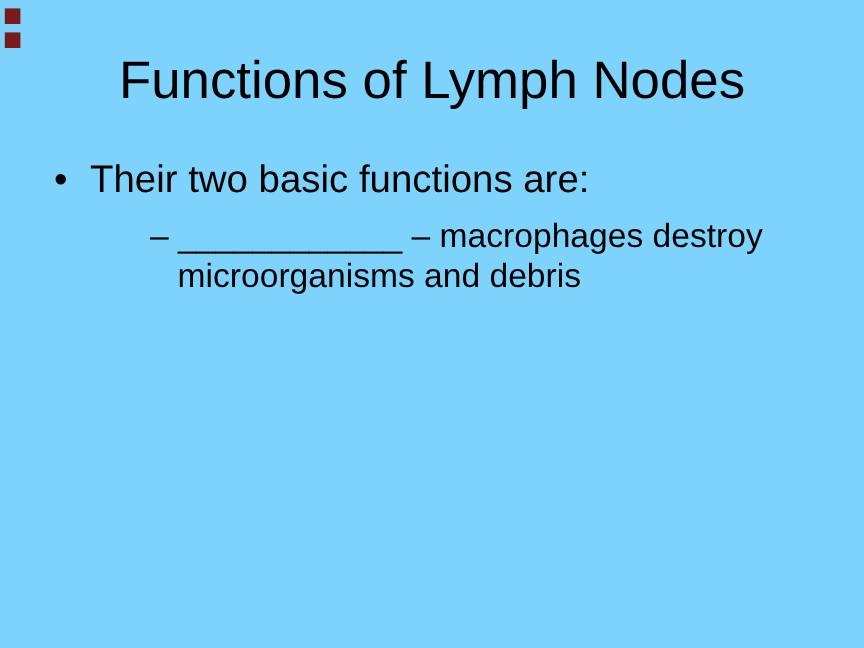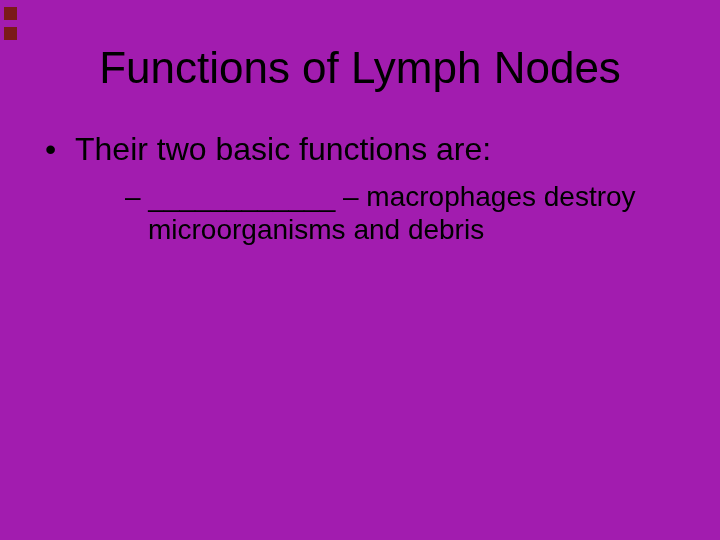--- a/index.html
+++ b/index.html
@@ -12,21 +12,21 @@
     background: #ffffff;
     overflow: hidden;
     position: relative;
     font-family: "Liberation Sans", sans-serif;
     color: #000000;
     -webkit-font-smoothing: antialiased;
   }
   .slide {
     position: absolute;
     inset: 0;
-    background: #a21caf;
+    background: #7dd3fc;
   }
   .decor-square {
     position: absolute;
     left: 4px;
     width: 13px;
     height: 13px;
   }
   .decor-square.sq1 { top: 7px; }
   .decor-square.sq2 { top: 27px; }
   .slide-title {

